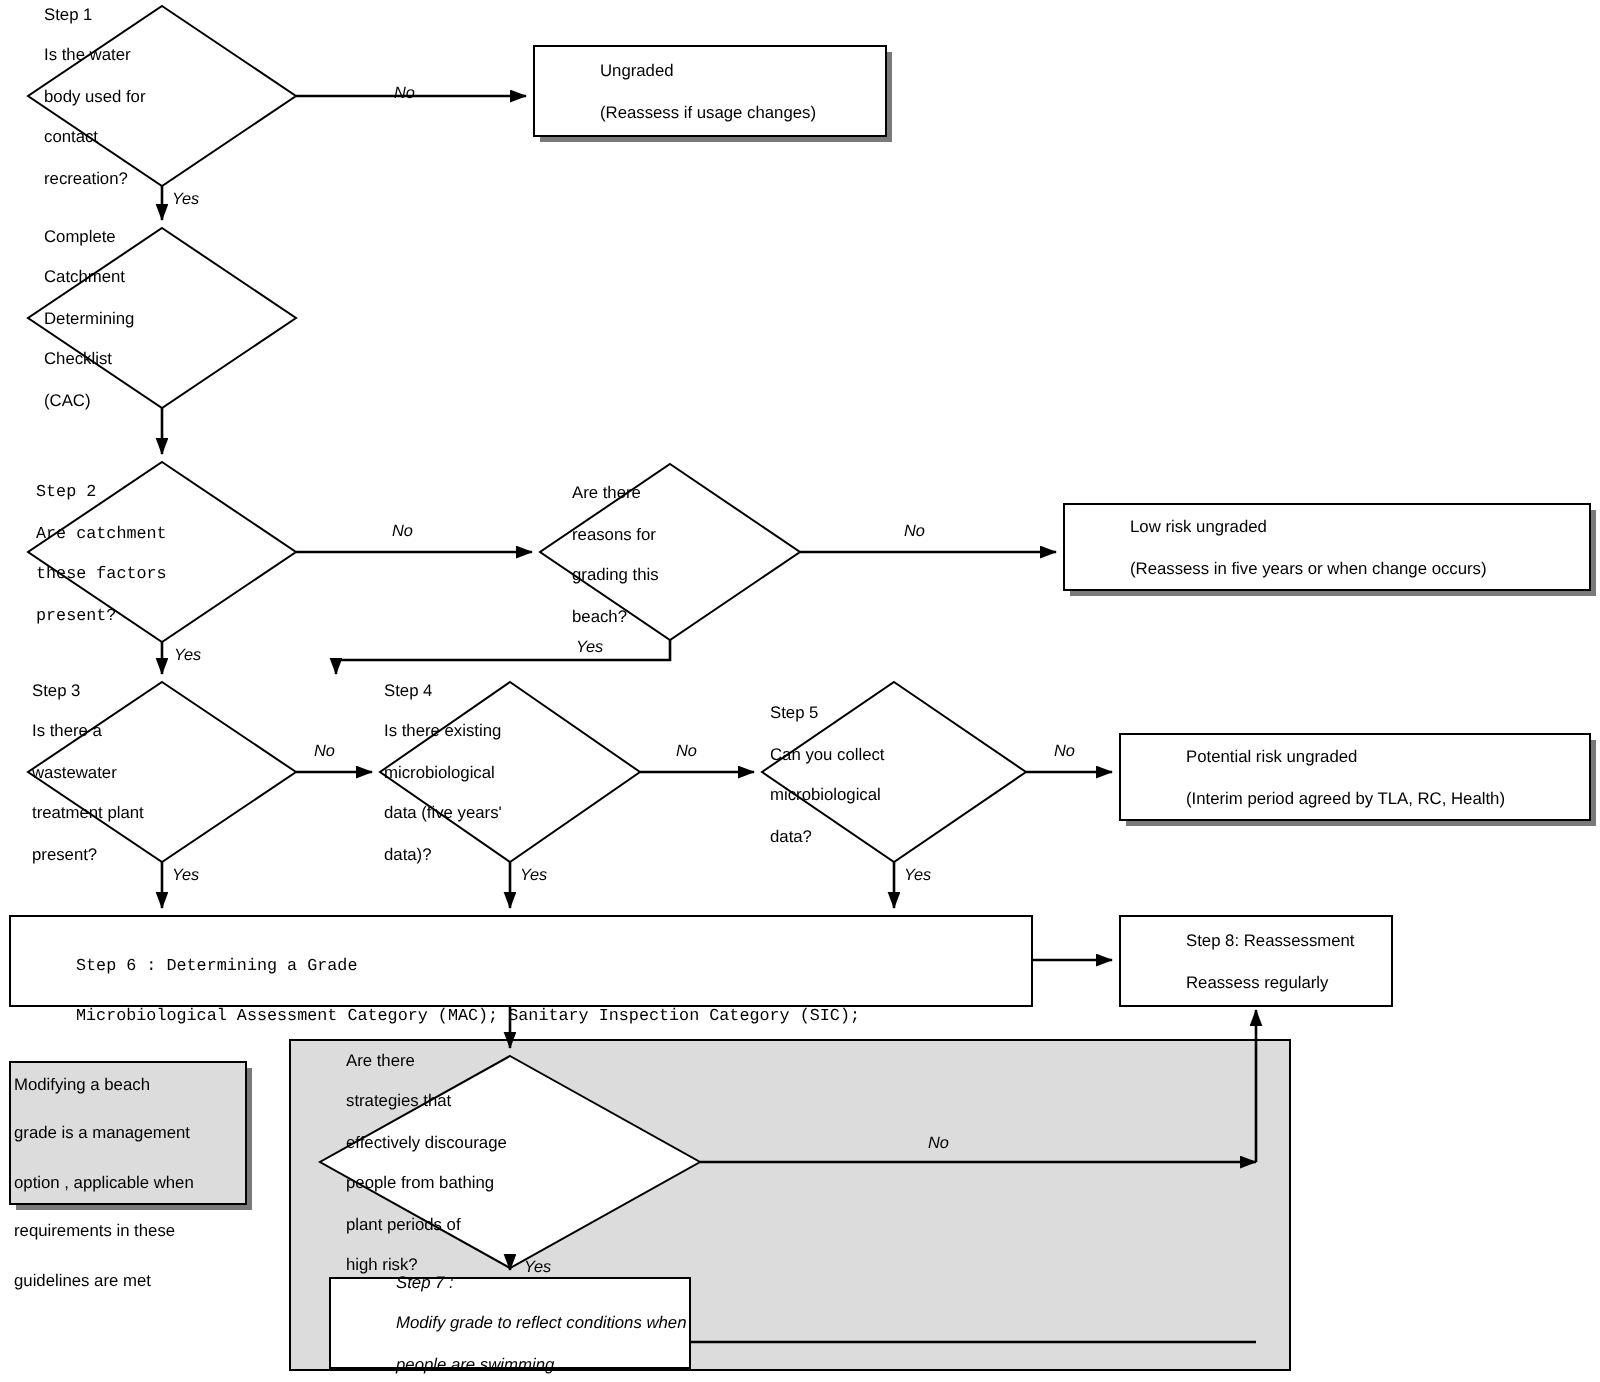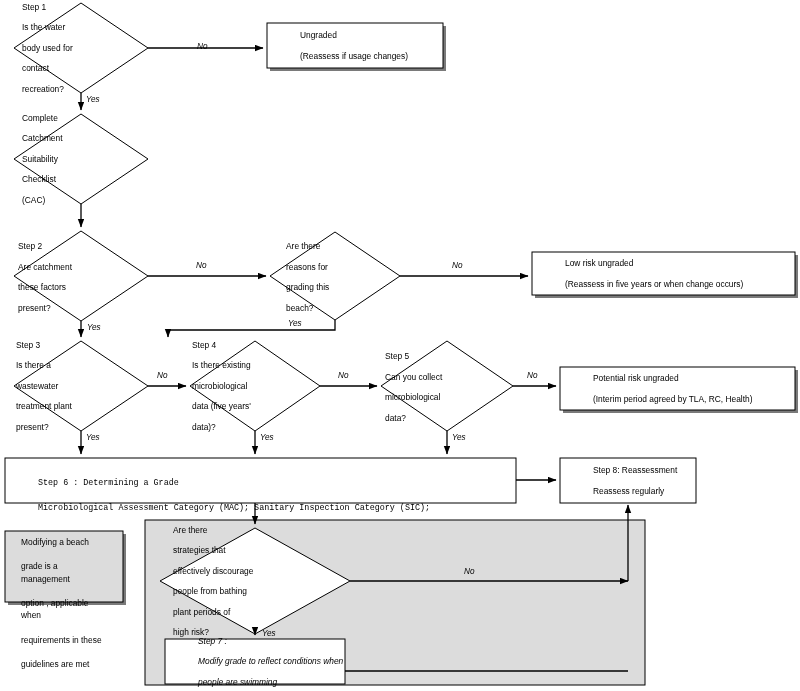--- a/index.html
+++ b/index.html
@@ -39,21 +39,21 @@
     position: absolute;
     font-size: 8.2px;
     font-style: italic;
     color: #000000;
     white-space: nowrap;
   }
   .note-text {
     font-size: 8.4px;
     text-align: left;
     line-height: 1.45;
-    padding: 5px 16px;
+    padding: 5px 2px;
     box-sizing: border-box;
     justify-content: flex-start;
     align-items: flex-start;
   }
   .step6-text { line-height: 1.45; }
 </style>
 </head>
 <body>
 
 <div id="canvas">
@@ -142,27 +142,27 @@
     <span>
       <span>Ungraded</span><br>
       <span>(Reassess if usage changes)</span>
     </span>
   </div>
 
   <div class="node-text dia-text" style="left:22px; top:127px; width:118px; height:64px;">
     <span>
       <span>Complete</span><br>
       <span>Catchment</span><br>
-      <span>Suitability</span><br>
+      <span>Determining</span><br>
       <span>Checklist</span><br>
       <span>(CAC)</span>
     </span>
   </div>
 
-  <div class="node-text dia-text" style="left:18px; top:250px; width:126px; height:54px;">
+  <div class="node-text dia-text" style="left:18px; top:250px; width:126px; height:54px;font-family:Liberation Mono, monospace;">
     <span>
       <span>Step 2</span><br>
       <span>Are catchment</span><br>
       <span>these factors</span><br>
       <span>present?</span>
     </span>
   </div>
 
   <div class="node-text dia-text" style="left:286px; top:250px; width:98px; height:54px;">
     <span>

